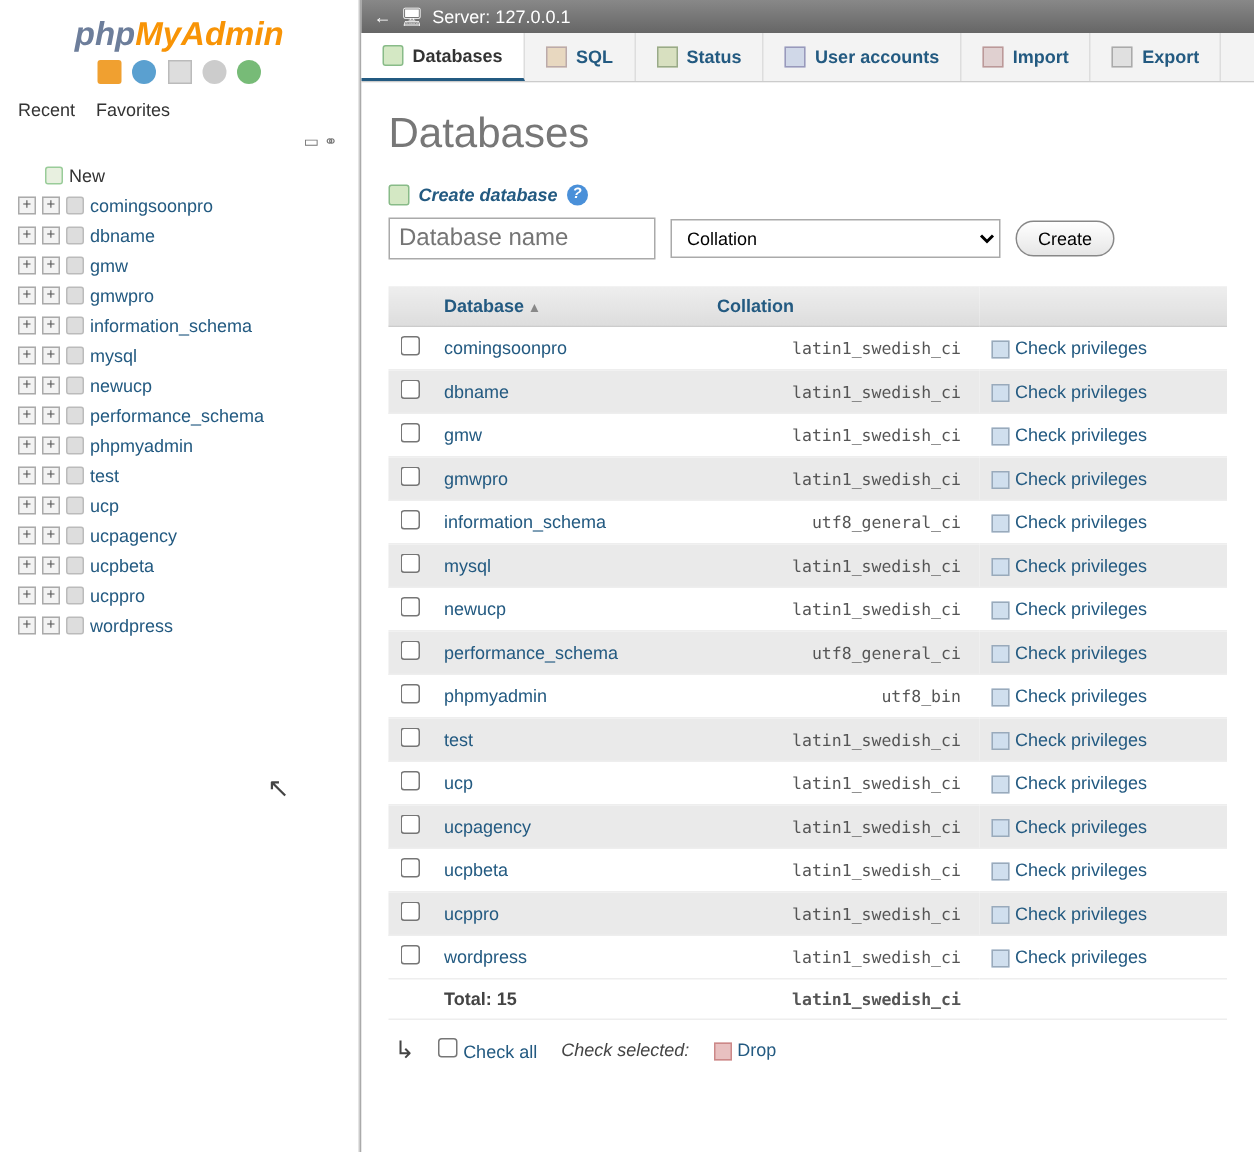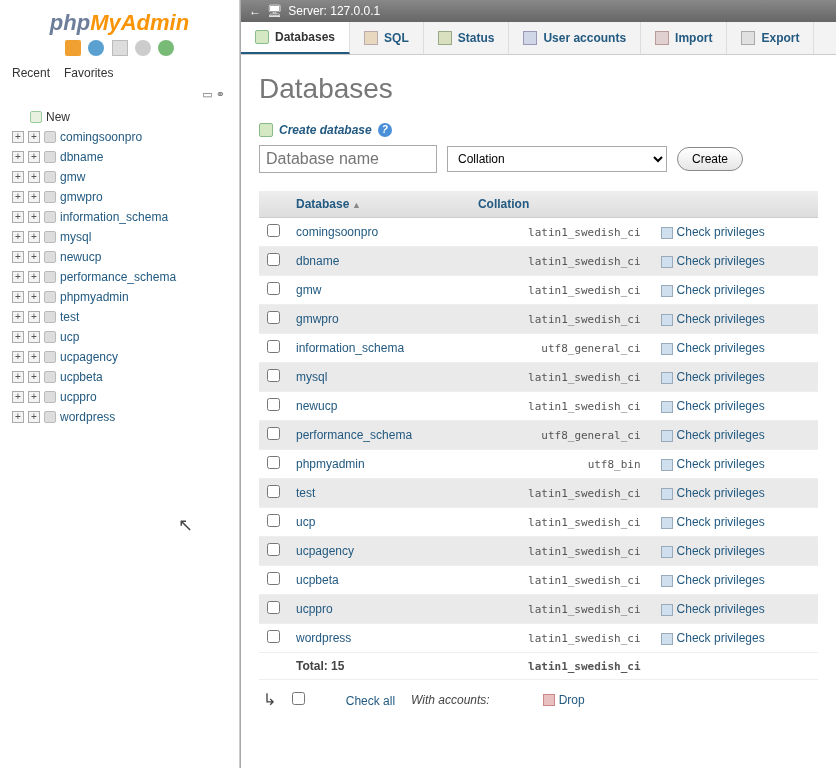--- a/index.html
+++ b/index.html
@@ -39,21 +39,21 @@
 table.data td { padding: 6px 8px; border-bottom: 1px solid #eee; }
 table.data tr.odd td { background: #fff; }
 table.data tr.even td { background: #eaeaea; }
 table.data td.dbname a { color: #235a81; text-decoration: none; }
 table.data td.coll { font-family: monospace; font-size: 11px; color: #555; text-align: right; white-space: nowrap; padding-right: 12px; }
 table.data td.priv a { color: #235a81; text-decoration: none; margin-top: 16px; }
 table.data td.priv .pico { display: inline-block; width: 12px; height: 12px; background: #d0dfee; border: 1px solid #9ab; margin-right: 4px; vertical-align: middle; }
 table.data tr.total td { font-weight: bold; background: #fff; }
 .footer-actions { display: flex; align-items: center; gap: 16px; padding: 10px 4px 4px; font-size: 12px; }
 .footer-actions .arrow { font-size: 16px; }
-.footer-actions a { color: #235a81; text-decoration: none; margin-left: 37px; }
+.footer-actions a { color: #235a81; text-decoration: none; }
 .ico-db { background: #d4e8c4; border: 1px solid #8b8; border-radius: 2px; }
 .ico-sql { background: #e8d8c0; border: 1px solid #baa; }
 .ico-status { background: #d8e0c0; border: 1px solid #9a8; }
 .ico-user { background: #d0d8e8; border: 1px solid #99b; }
 .ico-export { background: #e0e0e0; border: 1px solid #aaa; }
 .ico-import { background: #e0d0d0; border: 1px solid #b99; }
 .help-ico { width: 14px; height: 14px; border-radius: 50%; background: #4a90d9; color: #fff; font-size: 10px; line-height: 14px; text-align: center; display: inline-block; }
 .cursor-pointer { position: absolute; left: 178px; top: 514px; font-size: 18px; pointer-events: none; }
 </style>
 </head>
@@ -333,19 +333,19 @@
           <td>Total: 15</td>
           <td class="coll">latin1_swedish_ci</td>
           <td></td>
         </tr>
       </tbody>
     </table>
 
     <div class="footer-actions">
       <span class="arrow">↳</span>
       <label><input type="checkbox" style=""> <a>Check all</a></label>
-      <i>With accounts:</i>
+      <i>Check selected:</i>
       <a href="#"><span style="display:inline-block;width:12px;height:12px;background:#e8c0c0;border:1px solid #c88;margin-right:4px;vertical-align:middle"></span><span>Drop</span></a>
     </div>
   </div>
 </div>
 
 <div class="cursor-pointer">↖</div>
 
 </body></html>

